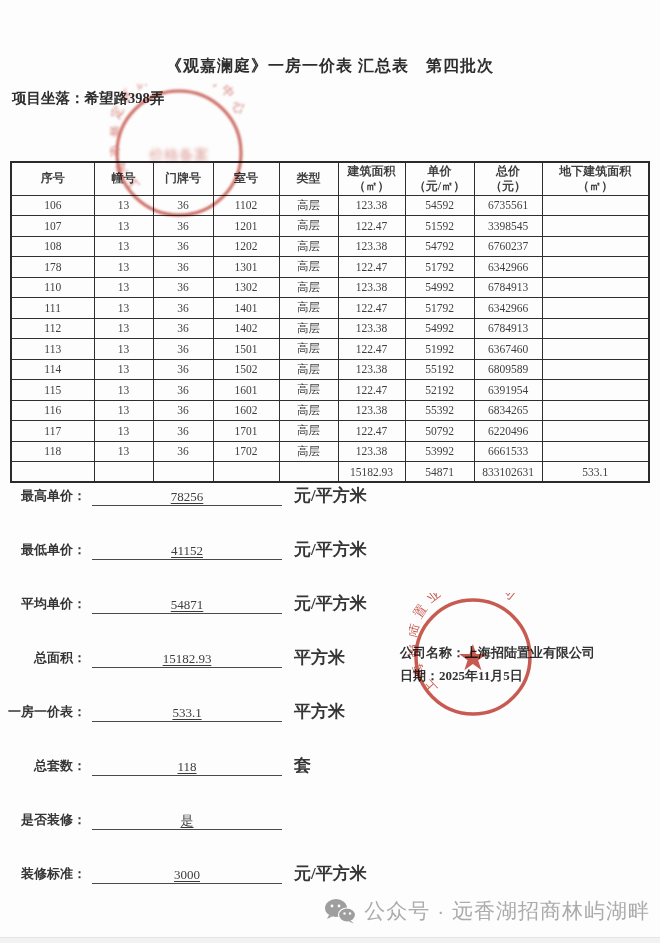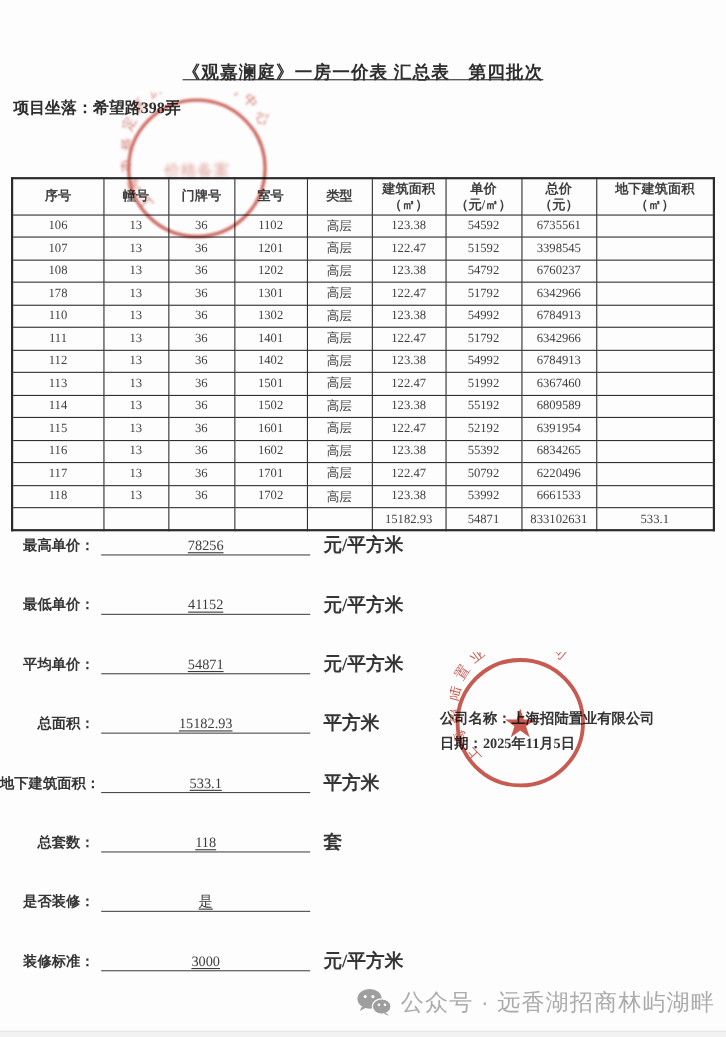--- a/index.html
+++ b/index.html
@@ -7,21 +7,20 @@
   .page {
     position:relative; width:660px; height:943px; margin:0 auto;
     background:#fdfdfd; overflow:hidden;
     font-family:"Liberation Serif","DejaVu Serif",serif;
     color:#3a3a3a;
   }
   .doc-title {
     position:absolute; top:56px; left:0; width:660px;
     text-align:center; font-size:16px; font-weight:bold; color:#2e2e2e;
     letter-spacing:1px;
-    text-decoration:underline;
   }
   .project-line {
     position:absolute; top:89px; left:12px;
     font-size:14.5px; font-weight:bold; color:#2e2e2e;
   }
   
   table.price-table {
     position:absolute; left:10px; top:113px; width:638px;
     border-collapse:collapse; table-layout:fixed;
     font-size:11.5px; color:#3f3f3f; background:transparent;
@@ -284,21 +283,21 @@
         <span class="summary-label">平均单价：</span>
         <span class="summary-line"><span class="summary-value">54871</span></span>
         <span class="summary-unit">元/平方米</span>
       </div>
       <div class="summary-row">
         <span class="summary-label">总面积：</span>
         <span class="summary-line"><span class="summary-value">15182.93</span></span>
         <span class="summary-unit">平方米</span>
       </div>
       <div class="summary-row">
-        <span class="summary-label">地下建筑面积：</span>
+        <span class="summary-label">一房一价表：</span>
         <span class="summary-line"><span class="summary-value">533.1</span></span>
         <span class="summary-unit">平方米</span>
       </div>
       <div class="summary-row">
         <span class="summary-label">总套数：</span>
         <span class="summary-line"><span class="summary-value">118</span></span>
         <span class="summary-unit">套</span>
       </div>
       <div class="summary-row">
         <span class="summary-label">是否装修：</span>

